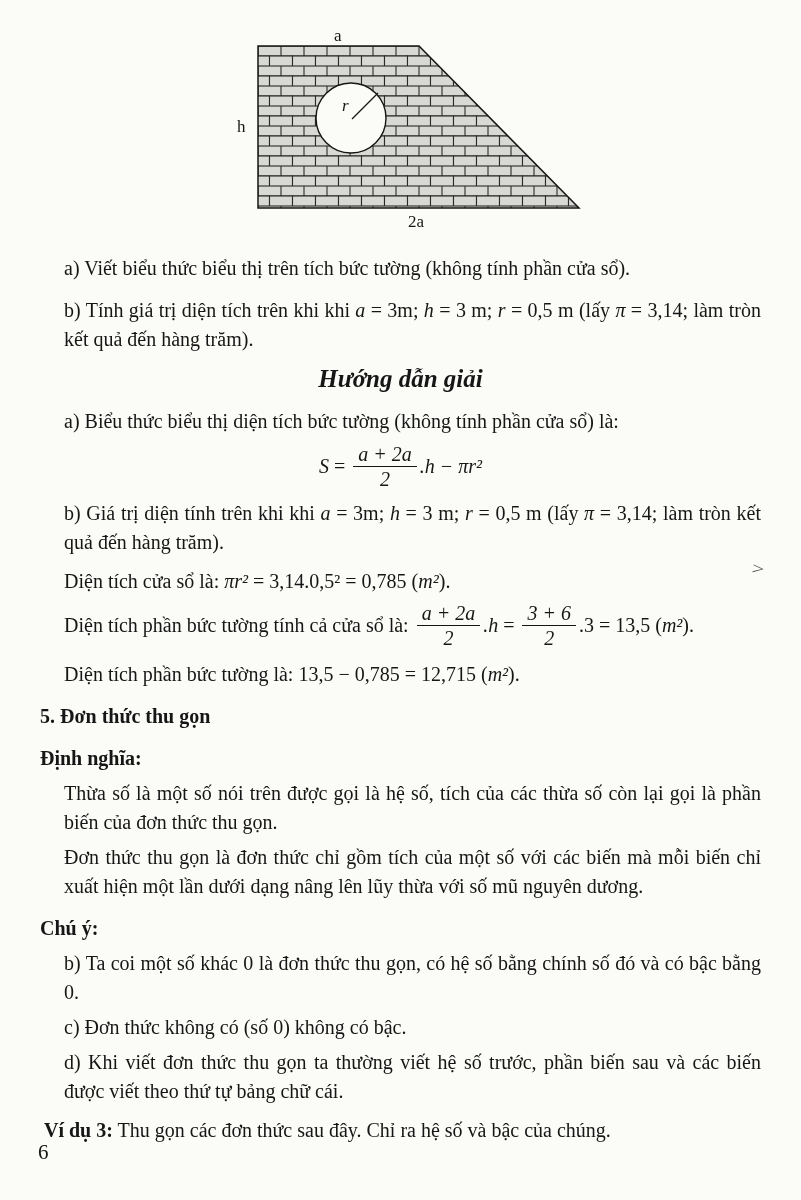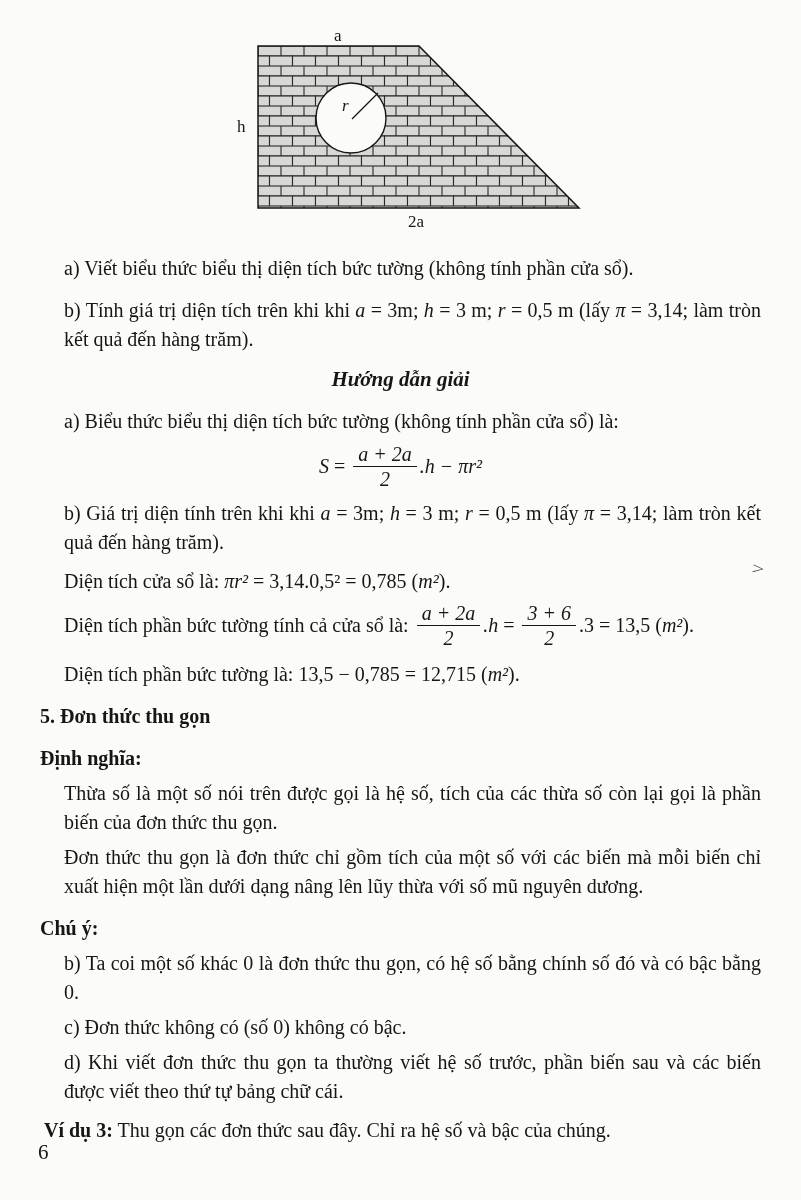--- a/index.html
+++ b/index.html
@@ -8,21 +8,21 @@
     background: #fbfbf8; color: #161616;
     font-family: "Liberation Serif", "DejaVu Serif", serif;
     font-size: 20px; overflow: hidden;
   }
   .page { position: relative; width: 801px; height: 1200px; box-sizing: border-box; padding: 30px 40px 0 40px; }
   .fig-wrap { margin-left: 192px; height: 214px; }
   .p { margin: 0 0 0 24px; line-height: 29px; text-align: justify; }
   .nojust { text-align: left; }
   .mt2 { margin-top: 13px; } .mt6 { margin-top: 6px; } .mt8 { margin-top: 8px; }
   .mt10 { margin-top: 10px; }
-  .head-center { margin: 10px 0 4px 0; text-align: center; font-weight: bold; font-style: italic; font-size: 21px; line-height: 30px; }
+  .head-center { margin: 10px 0 4px 0; text-align: center; font-weight: bold; font-style: italic; font-size: 25px; line-height: 30px; }
   .sec-head { margin: 12px 0 0 0; font-weight: bold; line-height: 30px; }
   .mi { font-style: italic; }
   .formula-display { margin: 9px 0 4px 0; text-align: center; }
   .frac { display: inline-block; vertical-align: middle; text-align: center; font-style: italic; padding: 0 3px; line-height: 1.12; position: relative; top: -2px; }
   .frac .num { display: block; border-bottom: 1.4px solid #161616; padding: 0 5px 1px 5px; }
   .frac .den { display: block; padding-top: 1px; }
   .page-number { position: absolute; left: 38px; top: 1140px; font-size: 21px; }
   .pen-mark { position: absolute; left: 752px; top: 556px; color: #4a4a4a; font-size: 22px; transform: scaleY(0.72) rotate(6deg); }
   svg text { font-family: "Liberation Serif", "DejaVu Serif", serif; fill: #161616; }
 </style>
@@ -43,21 +43,21 @@
       <polygon points="26,16 187,16 347,178 26,178" fill="url(#bricks)" stroke="#161616" stroke-width="1.5"></polygon>
       <circle cx="119" cy="88" r="35" fill="#fbfbf8" stroke="#161616" stroke-width="1.4"></circle>
       <line x1="120" y1="89" x2="146" y2="63" stroke="#161616" stroke-width="1.3"></line>
       <text x="110" y="81" font-size="17" font-style="italic">r</text>
       <text x="102" y="11" font-size="17">a</text>
       <text x="5" y="102" font-size="17">h</text>
       <text x="176" y="197" font-size="17">2a</text>
     </svg>
   </div>
 
-  <p class="p mt10 nojust"><span>a) Viết biểu thức biểu thị diện tích bức tường (không tính phần cửa sổ).</span></p>
+  <p class="p mt10 nojust"><span>a) Viết biểu thức biểu thị trên tích bức tường (không tính phần cửa sổ).</span></p>
 
   <p class="p mt2"><span>b) Tính giá trị diện tích trên khi khi </span><span class="mi">a</span><span> = 3m; </span><span class="mi">h</span><span> = 3 m; </span><span class="mi">r</span><span> = 0,5 m (lấy </span><span class="mi">π</span><span> = 3,14; làm tròn kết quả đến hàng trăm).</span></p>
 
   <div class="head-center"><span>Hướng dẫn giải</span></div>
 
   <p class="p mt2 nojust"><span>a) Biểu thức biểu thị diện tích bức tường (không tính phần cửa sổ) là:</span></p>
 
   <div class="formula-display"><span class="mi">S</span><span> = </span><span class="frac"><span class="num">a + 2a</span><span class="den">2</span></span><span class="mi">.h − πr²</span></div>
 
   <p class="p mt6"><span>b) Giá trị diện tính trên khi khi </span><span class="mi">a</span><span> = 3m; </span><span class="mi">h</span><span> = 3 m; </span><span class="mi">r</span><span> = 0,5 m (lấy </span><span class="mi">π</span><span> = 3,14; làm tròn kết quả đến hàng trăm).</span></p>

